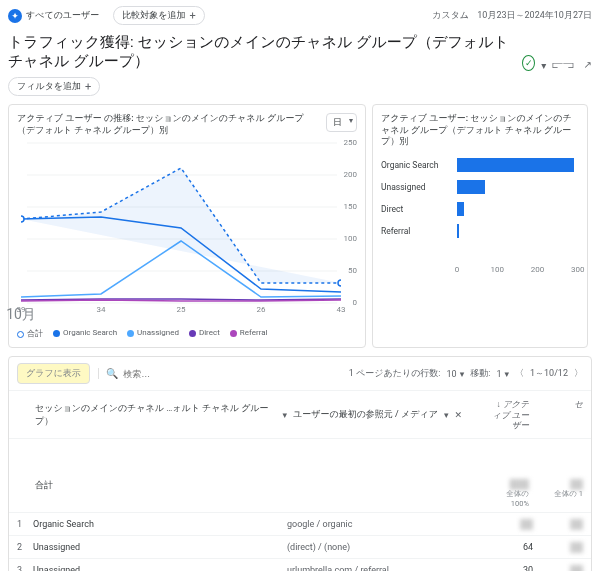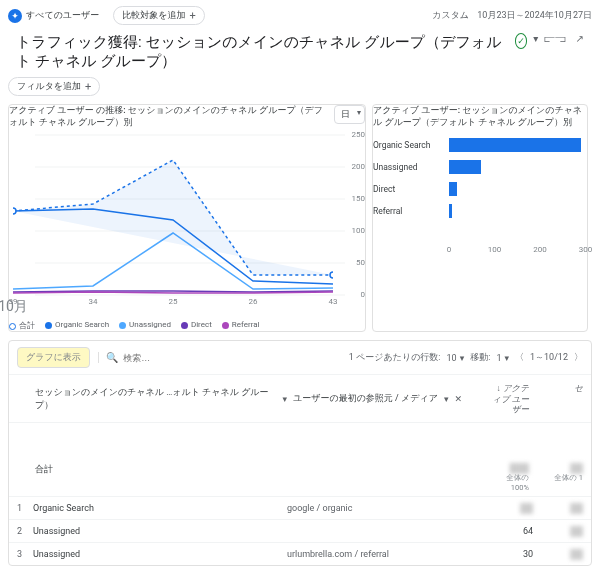--- a/index.html
+++ b/index.html
@@ -5,28 +5,28 @@
   * { box-sizing: border-box; margin: 0; padding: 0; }
   body { font-family: Roboto, Arial, sans-serif; font-size: 10px; color: #3c4043; background: #fff; width: 600px; }
   .top-row { display: flex; justify-content: space-between; align-items: center; padding: 6px 8px; }
   .chips { display: flex; gap: 6px; align-items: center; }
   .chip { display: inline-flex; align-items: center; gap: 4px; border: 1px solid #dadce0; border-radius: 12px; padding: 2px 8px; font-size: 9px; background: #fff; cursor: pointer; }
   .chip.active-badge { border: none; background: #fff; padding-left: 0; }
   .blue-dot { width: 14px; height: 14px; border-radius: 50%; background: #1a73e8; color: #fff; display: inline-flex; align-items: center; justify-content: center; font-size: 9px; }
   .plus { font-size: 11px; color: #5f6368; }
   .date-range { font-size: 9px; color: #5f6368; }
   .date-range span:first-child { margin-right: 6px; }
-  .title-row { display: flex; align-items: flex-start; padding: 2px 16px 6px; gap: 6px; }
+  .title-row { display: flex; align-items: flex-end; padding: 2px 8px 6px; gap: 6px; }
   .title-row h1 { font-size: 15px; font-weight: 400; color: #202124; flex: 0 1 auto; }
   .check-circle { width: 16px; height: 16px; border: 1px solid #1e8e3e; border-radius: 50%; display: inline-flex; align-items: center; justify-content: center; color: #1e8e3e; font-size: 9px; }
   .title-icons { margin-left: auto; display: flex; gap: 10px; color: #5f6368; }
   .title-icons span { cursor: pointer; }
   .filter-row { padding: 0 8px 8px; }
   .panels { display: flex; gap: 6px; padding: 0 8px; }
-  .card { border: 1px solid #e0e0e0; border-radius: 4px; background: #fff; }
+  .card { border: 1px solid #e0e0e0; border-radius: 4px; background: #fff; padding: 8px; }
   .card-left { width: 358px; }
   .card-right { width: 216px; }
   .card-head { display: flex; justify-content: space-between; align-items: flex-start; gap: 6px; }
   .card-title { font-size: 9px; font-weight: 500; line-height: 1.3; }
   .select { border: 1px solid #dadce0; border-radius: 4px; padding: 2px 14px 2px 6px; font-size: 9px; position: relative; background: #fff; cursor: pointer; }
   .select::after { content: "▾"; position: absolute; right: 3px; top: 2px; font-size: 8px; color: #5f6368; }
   .line-chart { position: relative; height: 160px; margin-top: 6px; }
   .ytick { position: absolute; right: 0; font-size: 8px; color: #80868b; transform: translateY(-50%); }
   .ytick::before { content: ""; position: absolute; right: 20px; width: 310px; border-top: 1px solid #f1f3f4; top: 50%; }
   .xtick { position: absolute; bottom: -12px; font-size: 8px; color: #80868b; transform: translateX(-50%); }
@@ -239,20 +239,21 @@
         <span class="c1">Organic Search</span>
         <span class="c2">google / organic</span>
         <span class="mv">
           <span><span class="blur">██</span></span>
           <span><span class="blur">██</span></span>
         </span>
       </div>
       <div class="tbl-row">
         <span class="idx">2</span>
         <span class="c1">Unassigned</span>
+        <span class="c2">(direct) / (none)</span>
         <span class="mv">
           <span>64</span>
           <span><span class="blur">██</span></span>
         </span>
       </div>
       <div class="tbl-row">
         <span class="idx">3</span>
         <span class="c1">Unassigned</span>
         <span class="c2">urlumbrella.com / referral</span>
         <span class="mv">

